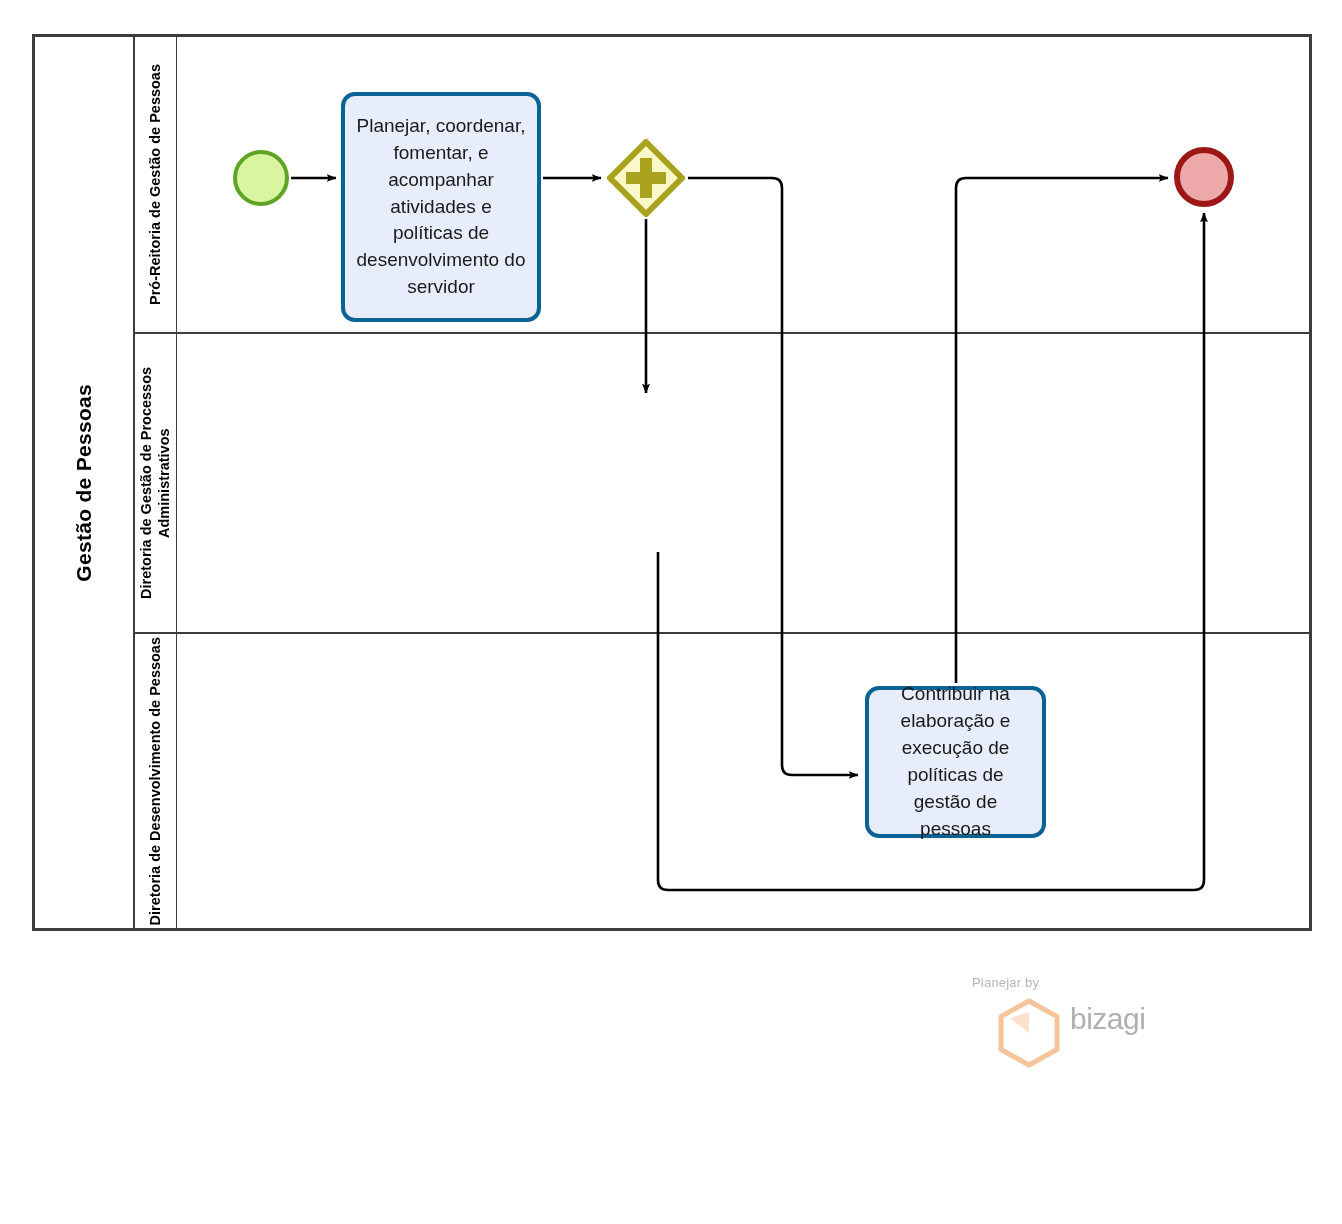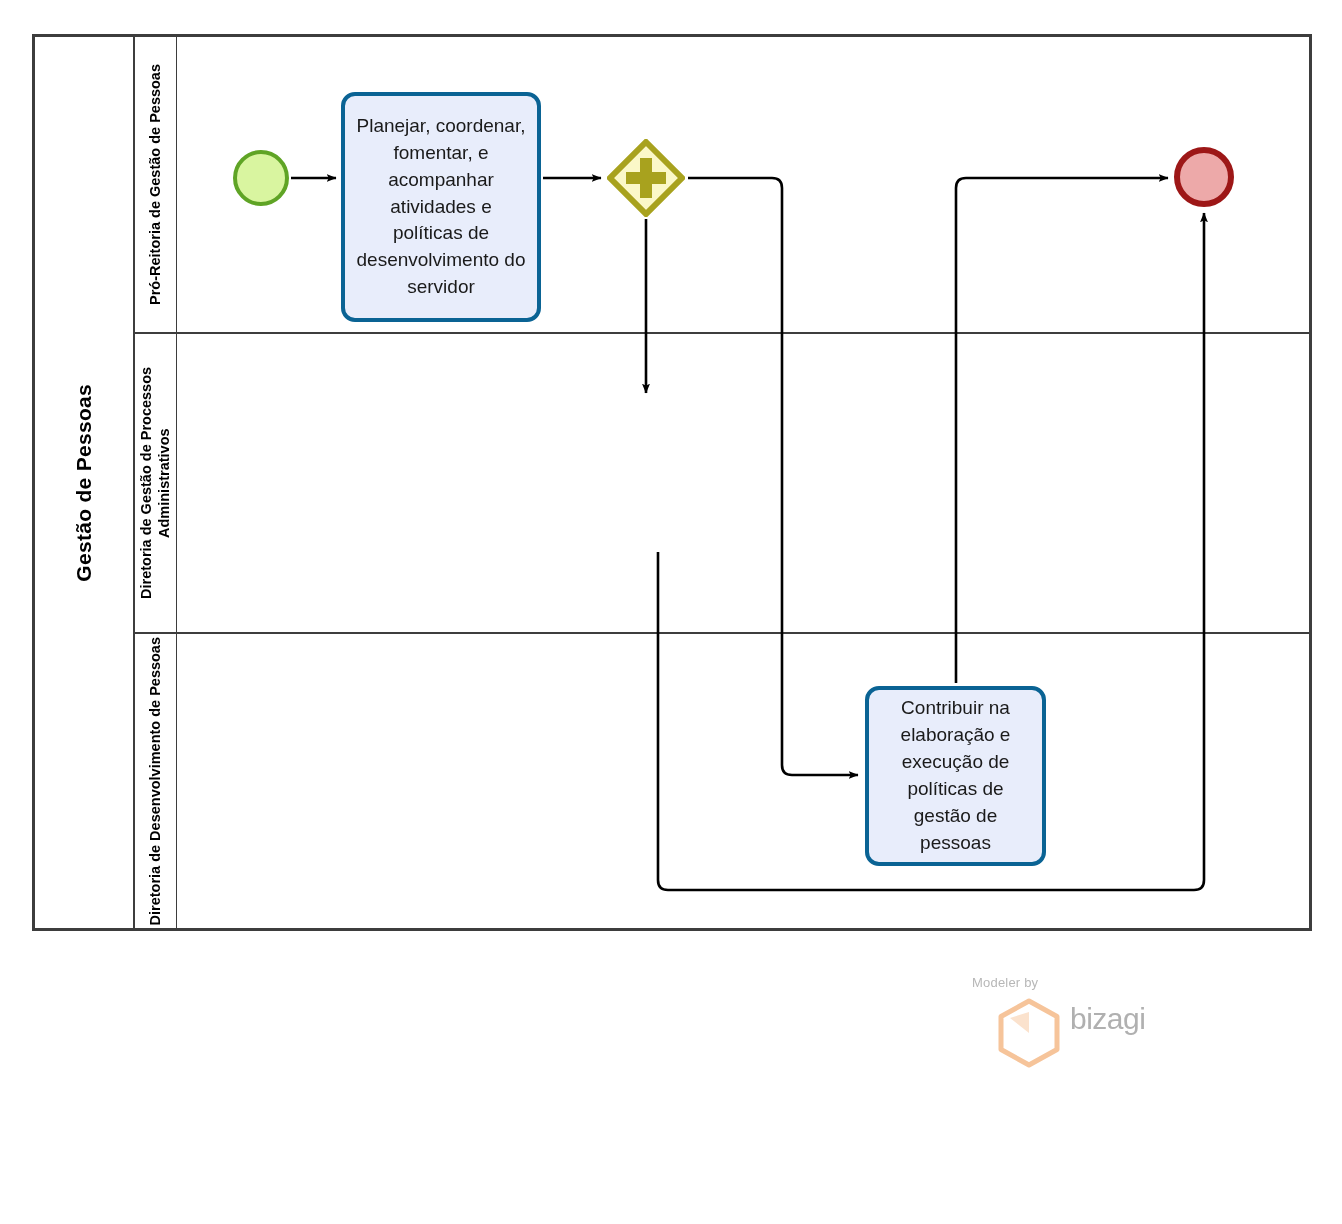--- a/index.html
+++ b/index.html
@@ -106,21 +106,21 @@
     align-items: center;
     justify-content: center;
     text-align: center;
     color: #1a1a1a;
     font-size: 19px;
     line-height: 1.42;
     padding: 4px 8px;
   }
   #task-planejar   { left: 341px; top: 60px;  width: 200px; height: 230px; margin-top: 32px; }
   #task-gerir      { left: 555px; top: 403px; width: 181px; height: 146px; }
-  #task-contribuir { left: 865px; top: 686px; width: 181px; height: 180px; }
+  #task-contribuir { left: 865px; top: 686px; width: 181px; height: 152px; }
 
   .event {
     border-radius: 50%;
   }
   #start-event {
     left: 233px; top: 150px; width: 56px; height: 56px;
     background: #d9f5a0;
     border: 4px solid #5fa425;
   }
   #end-event {
@@ -234,21 +234,21 @@
 
   <div class="shape task" id="task-contribuir">
     <span>Contribuir na elaboração e execução de políticas de gestão de pessoas</span>
   </div>
 
   <div class="shape event" id="end-event">
     <span></span>
   </div>
 
   <div class="watermark">
-    <div class="wm-powered">Modeler by</div>
+    <div class="wm-powered">Planejar by</div>
     <div class="wm-logo">
       <svg width="66" height="70" viewBox="0 0 66 70" xmlns="http://www.w3.org/2000/svg">
         <polygon points="33,3 61,18.5 61,51.5 33,67 5,51.5 5,18.5" fill="none" stroke="#f6c49a" stroke-width="5" stroke-linejoin="round"></polygon>
         <path d="M14,20 L33,35 L33,14 Z" fill="#fbe2cd"></path>
         <path d="M14,22 L33,37 L14,49 Z" fill="#ffffff"></path>
       </svg>
     </div>
     <div class="wm-bizagi">bizagi</div>
   </div>
 

